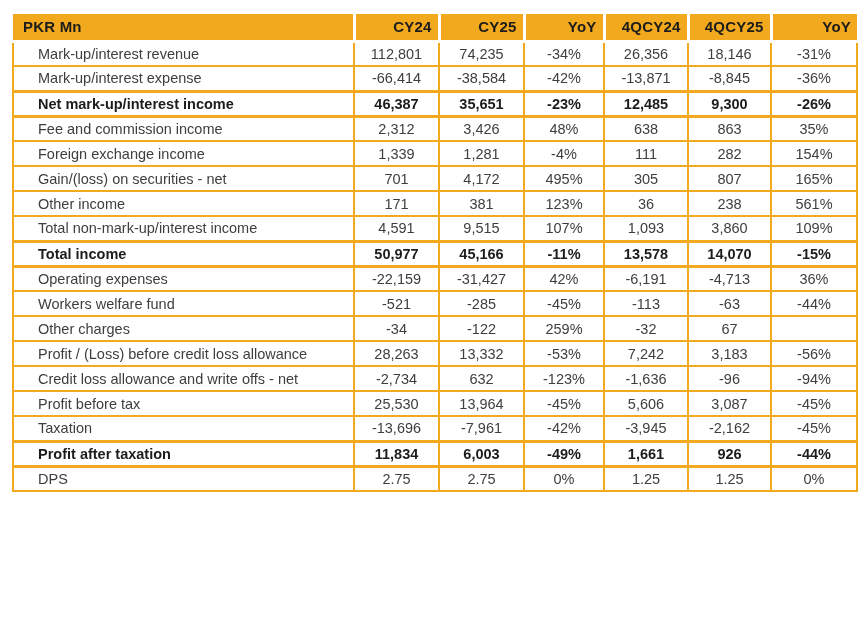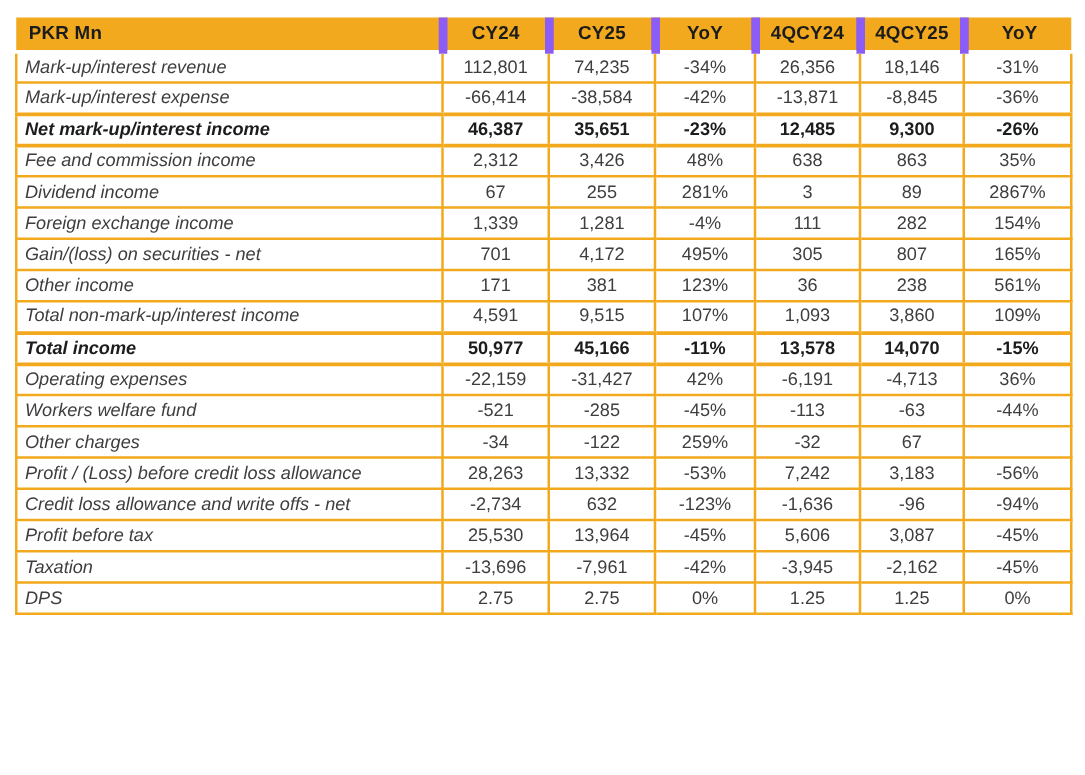--- a/index.html
+++ b/index.html
@@ -35,23 +35,23 @@
   col.col-4qcy25 { width: 83px; }
   col.col-yoy2   { width: 86px; }
 
   thead th {
     background: var(--amber);
     color: var(--header-text);
     font-size: 15px;
     font-weight: 700;
     height: 27px;
     padding: 2px 6px;
-    text-align: center;
+    text-align: right;
     border-top: none;
-    border-left: 7px solid #8b5cf6;
+    border-left: 2px solid #8b5cf6;
     border-right: 3px solid #fff;
     border-bottom: 3px solid #fff;
     letter-spacing: 0.2px;
   }
   thead th:first-child { border-left: none; }
   thead th:last-child  { border-right: none; }
   thead th.label { text-align: left; padding-left: 10px; }
 
   tbody td {
     border: 2px solid var(--amber);
@@ -60,22 +60,21 @@
     font-weight: 400;
     text-align: center;
     height: 25px;
     padding: 2px 6px;
     background: #fff;
     white-space: nowrap;
     overflow: hidden;
   }
   tbody td.label {
     text-align: left;
-    padding-left: 6px;
-    font-style: italic;
+    padding-left: 24px;
   }
   tbody tr.bold td {
     color: var(--header-text);
     font-weight: 700;
     border-top-width: 3px;
     border-bottom-width: 3px;
   }
 </style>
 </head>
 <body>
@@ -133,29 +132,20 @@
         <tr>
           <td class="label">Fee and commission income</td>
           <td>2,312</td>
           <td>3,426</td>
           <td>48%</td>
           <td>638</td>
           <td>863</td>
           <td>35%</td>
         </tr>
         <tr>
-          <td class="label">Dividend income</td>
-          <td>67</td>
-          <td>255</td>
-          <td>281%</td>
-          <td>3</td>
-          <td>89</td>
-          <td>2867%</td>
-        </tr>
-        <tr>
           <td class="label">Foreign exchange income</td>
           <td>1,339</td>
           <td>1,281</td>
           <td>-4%</td>
           <td>111</td>
           <td>282</td>
           <td>154%</td>
         </tr>
         <tr>
           <td class="label">Gain/(loss) on securities - net</td>
@@ -249,20 +239,29 @@
         </tr>
         <tr>
           <td class="label">Taxation</td>
           <td>-13,696</td>
           <td>-7,961</td>
           <td>-42%</td>
           <td>-3,945</td>
           <td>-2,162</td>
           <td>-45%</td>
         </tr>
+        <tr class="bold">
+          <td class="label">Profit after taxation</td>
+          <td>11,834</td>
+          <td>6,003</td>
+          <td>-49%</td>
+          <td>1,661</td>
+          <td>926</td>
+          <td>-44%</td>
+        </tr>
         <tr>
           <td class="label">DPS</td>
           <td>2.75</td>
           <td>2.75</td>
           <td>0%</td>
           <td>1.25</td>
           <td>1.25</td>
           <td>0%</td>
         </tr>
       </tbody>

